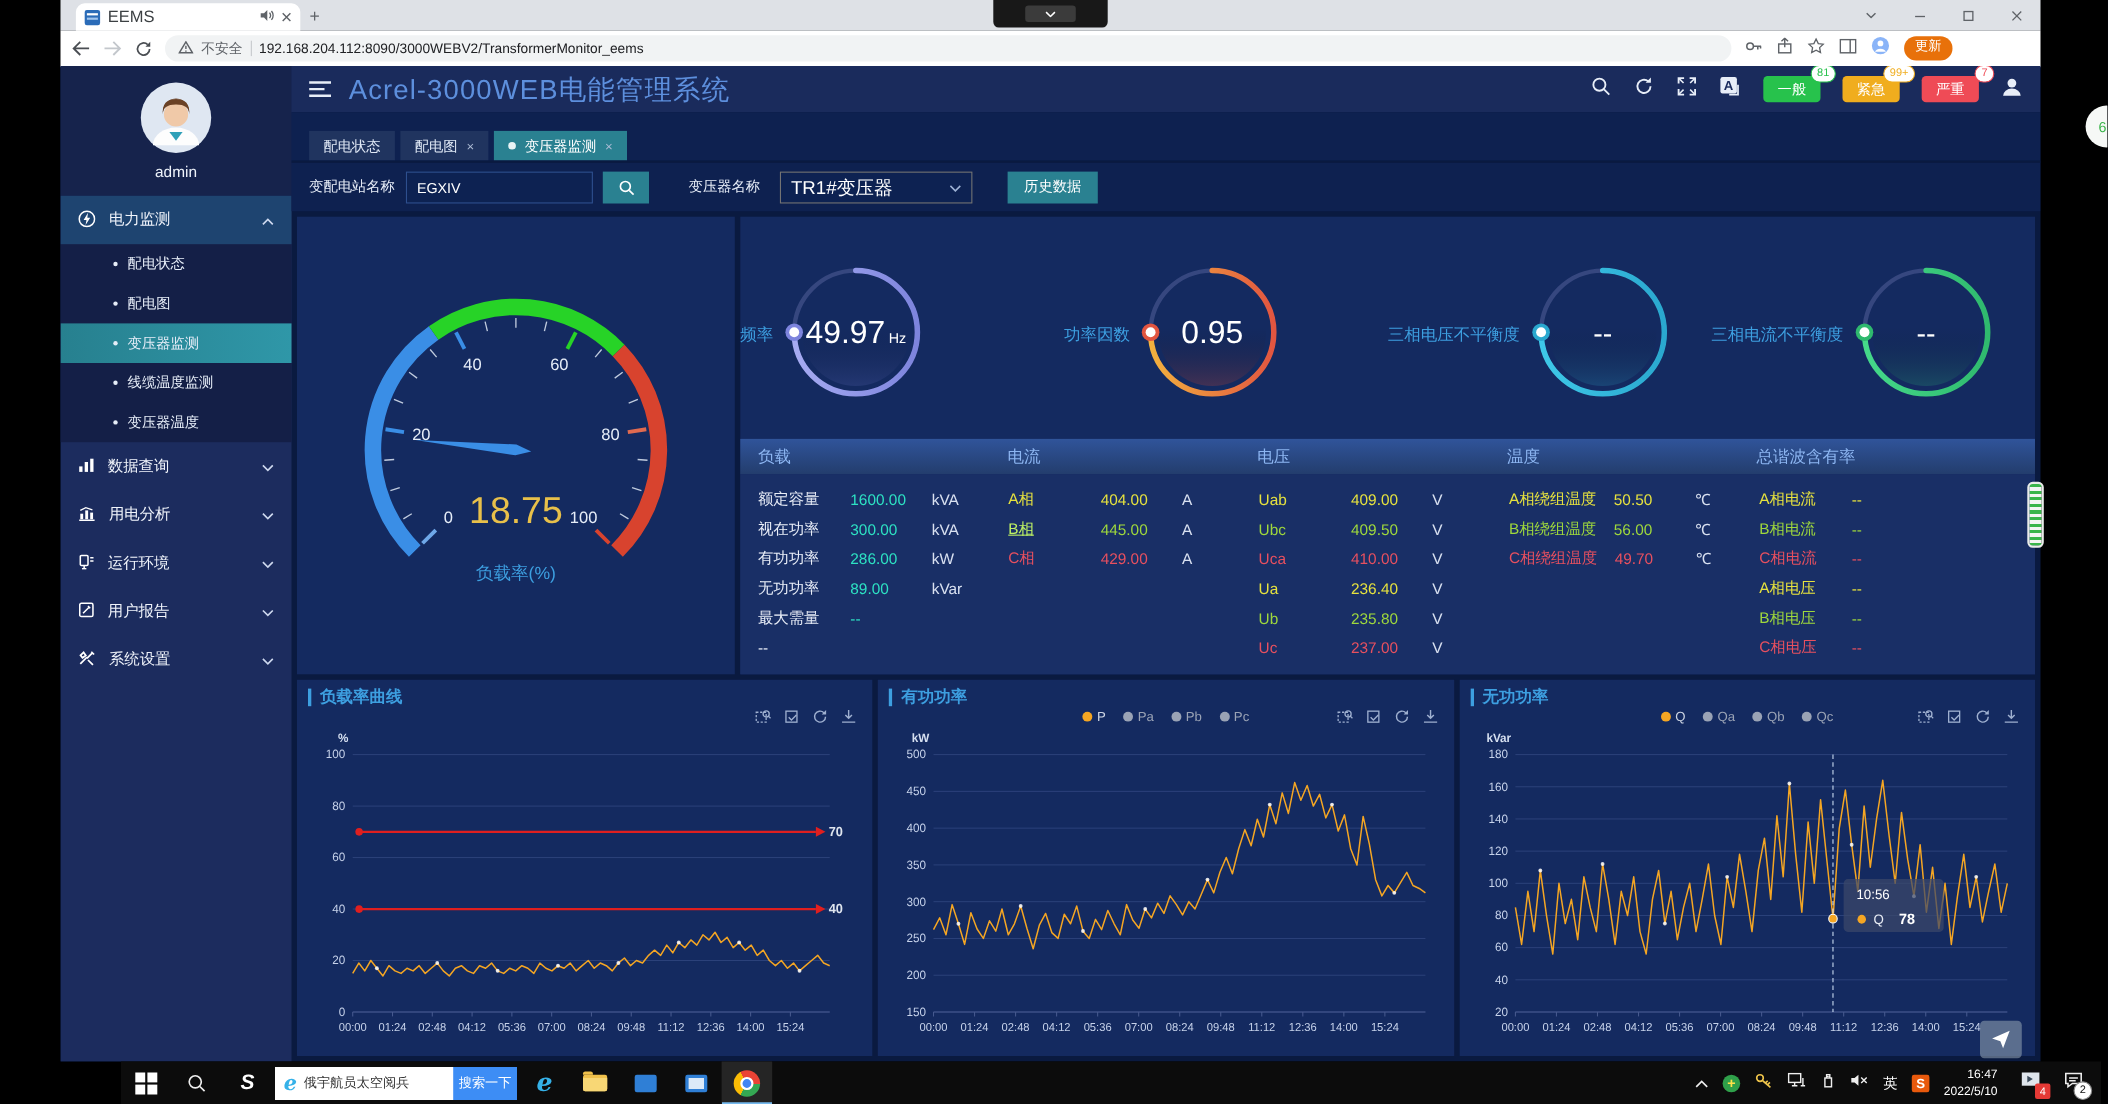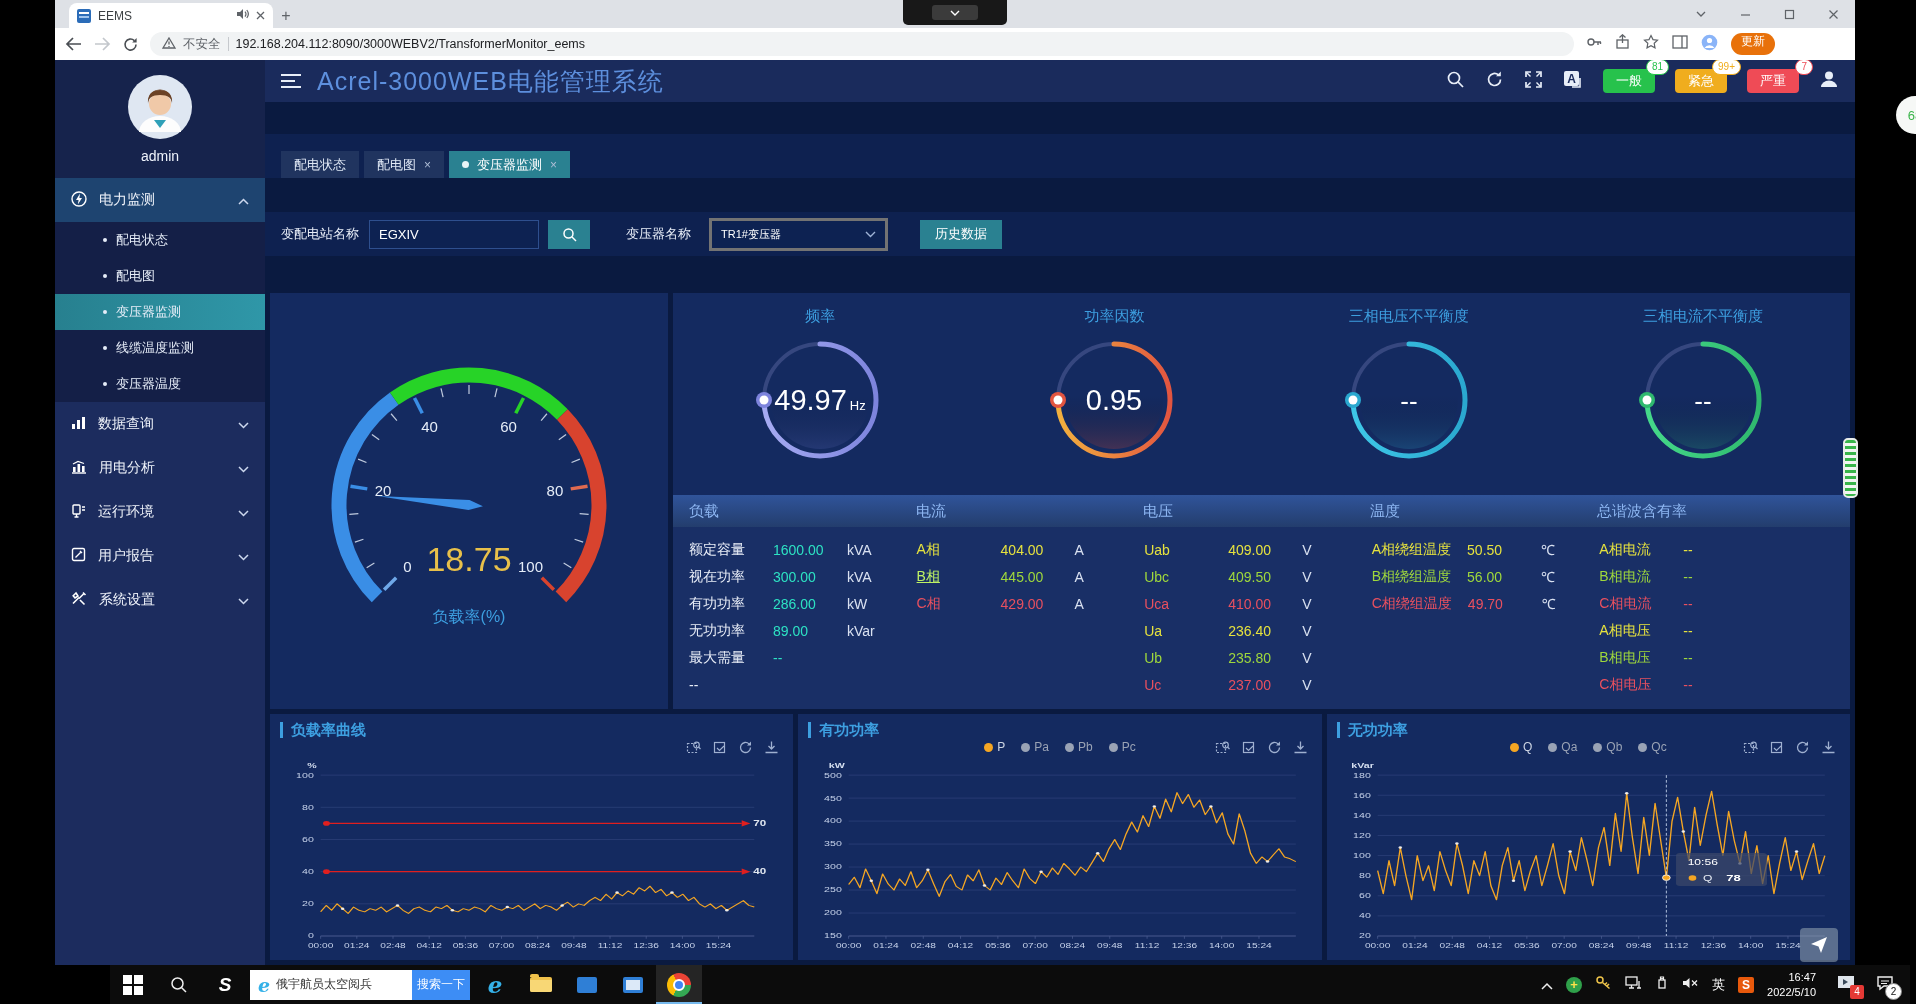--- a/index.html
+++ b/index.html
@@ -1,21 +1,21 @@
 <!DOCTYPE html>
 <html><head>
 <meta charset="utf-8">
 <style>
   html,body{margin:0;padding:0;background:#000;font-family:"Liberation Sans",sans-serif;}
   .screen{position:relative;width:1916px;height:1004px;background:#000;overflow:hidden;}
   .capture{position:absolute;left:55px;top:0;width:1800px;height:1004px;}
 
   
   .tabstrip{position:relative;height:28px;background:#dee1e6;display:flex;align-items:flex-end;}
-  .btab{width:188px;height:25px;background:#fff;border-radius:8px 8px 0 0;margin-left:14px;display:flex;align-items:center;padding:0 8px;gap:7px;font-size:12px;color:#3c4043;}
+  .btab{width:188px;height:25px;background:#fff;border-radius:8px 8px 0 0;margin-left:14px;display:flex;align-items:center;padding:0 8px;gap:7px;font-size:15px;color:#3c4043;}
   .btab .grow{flex:1;}
   .favicon{width:14px;height:14px;background:#2b6cb8;border-radius:2px;position:relative;}
   .favicon:after{content:"";position:absolute;left:2px;top:3px;width:10px;height:2px;background:#fff;box-shadow:0 4px 0 #9fc4ee;}
   .newtab{width:26px;height:25px;color:#5f6368;font-size:16px;display:flex;align-items:center;justify-content:center;}
   .winctl{position:absolute;right:0;top:0;height:28px;display:flex;}
   .winbtn{width:44px;height:28px;display:flex;align-items:center;justify-content:center;color:#5f6368;}
   .recorder{position:absolute;left:848px;top:0;width:104px;height:25px;background:#181818;border-radius:0 0 5px 5px;display:flex;align-items:center;justify-content:center;}
   .recorder .chip{width:46px;height:15px;background:#3b3b3b;border-radius:3px;display:flex;align-items:center;justify-content:center;}
   .urlbar{height:32px;background:#fff;border-bottom:1px solid #d6d9dd;display:flex;align-items:center;padding:0 10px;gap:12px;}
   .navic{color:#5f6368;display:flex;align-items:center;}
@@ -32,51 +32,51 @@
   .sidebar{width:210px;background:#1c2c5e;flex:none;display:flex;flex-direction:column;}
   .userbox{height:118px;display:flex;flex-direction:column;align-items:center;justify-content:center;gap:8px;background:#16234c;}
   .uname{color:#eef3fb;font-size:14px;}
   .m-group.active{background:#141f47;}
   .m-head{height:44px;display:flex;align-items:center;gap:12px;padding:0 16px;color:#f0f4fb;font-size:14px;cursor:pointer;}
   .m-head.open{background:#1e4470;}
   .m-head .chev{margin-left:auto;}
   .m-sub{height:36px;display:flex;align-items:center;padding-left:48px;color:#e6edf8;font-size:13px;cursor:pointer;position:relative;}
   .m-sub .dot{width:4px;height:4px;border-radius:50%;background:#e6edf8;margin-right:9px;}
   .m-sub.active{background:linear-gradient(90deg,#27808f,#2f97a8);}
-  .main{flex:1;display:flex;flex-direction:column;min-width:0;gap:32px;}
+  .main{flex:1;display:flex;flex-direction:column;min-width:0;}
   .appheader{height:42px;background:#1a2b5c;display:flex;align-items:center;padding:0 16px;flex:none;}
   .hamburger{color:#e8eef8;display:flex;}
   .apptitle{color:#5d8fdd;font-size:25px;margin-left:16px;letter-spacing:1px;white-space:nowrap;}
   .hicons{margin-left:auto;display:flex;align-items:center;gap:20px;}
   .alarmbtn{position:relative;height:24px;border-radius:4px;color:#fff;font-size:13px;display:flex;align-items:center;padding:0 13px;}
   .alarmbtn.g{background:#27c24c;} .alarmbtn.y{background:#f0ad1e;} .alarmbtn.r{background:#ef4b56;}
   .cbadge{position:absolute;top:-10px;right:-14px;background:#fff;border-radius:9px;font-size:10px;line-height:14px;padding:0 5px;border:1px solid;}
   .alarmbtn.g .cbadge{color:#27c24c;border-color:#27c24c;}
   .alarmbtn.y .cbadge{color:#f0ad1e;border-color:#f0ad1e;}
   .alarmbtn.r .cbadge{color:#ef4b56;border-color:#ef4b56;}
   .tabrow{height:44px;background:#0e2150;display:flex;align-items:flex-end;padding:0 16px;gap:5px;flex:none;}
   .ptab{height:27px;background:#20345f;color:#dfe8f5;font-size:13px;display:flex;align-items:center;gap:8px;padding:0 13px;cursor:pointer;}
   .ptab .x{color:#aebdd6;font-size:12px;}
   .ptab.active{background:#2a8191;color:#fff;}
   .ptab .wdot{width:7px;height:7px;border-radius:50%;background:#e8f4f6;}
   .filterrow{height:44px;background:#0e2150;display:flex;align-items:center;padding:0 16px;gap:10px;flex:none;border-top:2px solid #0a1a40;}
   .flabel{color:#e8eef8;font-size:13px;}
   .finput{width:150px;height:27px;background:#0d2252;border:1px solid #2e4f8e;color:#fff;font-size:13px;padding:0 9px;display:flex;align-items:center;}
   .sbtn{width:42px;height:29px;background:#2a8191;display:flex;align-items:center;justify-content:center;margin-left:-1px;}
-  .fselect{width:155px;height:27px;background:#0d2252;border:3px solid #737373;color:#fff;font-size:11px;padding:0 9px;display:flex;align-items:center;margin-left:8px;text-align:center;}
+  .fselect{width:155px;height:27px;background:#0d2252;border:1px solid #737373;color:#fff;font-size:17px;padding:0 9px;display:flex;align-items:center;margin-left:8px;text-align:center;}
   .fselect .cv{margin-left:auto;color:#9fb3d6;}
   .histbtn{height:29px;background:#2a8191;color:#fff;font-size:13px;display:flex;align-items:center;padding:0 15px;margin-left:22px;}
   .content{flex:1;padding:5px;display:flex;flex-direction:column;gap:5px;min-height:0;}
   .toprow{height:416px;display:flex;gap:5px;flex:none;}
   .panel{background:#142a60;}
   .gaugepanel{width:398px;flex:none;display:flex;flex-direction:column;align-items:center;}
   .gaugelabel{color:#3d9fe0;font-size:16px;margin-top:-34px;}
   .rightpanel{flex:1;display:flex;flex-direction:column;min-width:0;}
   .ringsrow{height:202px;display:flex;flex:none;}
-  .ringcell{flex:1;display:flex;flex-direction:column;align-items:center;padding-top:14px;}
+  .ringcell{flex:1;display:flex;flex-direction:row;align-items:center;padding-top:14px;}
   .ringlabel{color:#3d9fe0;font-size:15px;margin-bottom:2px;}
   .tablewrap{flex:1;display:flex;flex-direction:column;min-height:0;}
   .thead{height:32px;background:linear-gradient(#30549a,#233d6d);display:flex;align-items:center;flex:none;}
   .th{font-size:15px;color:#8db6f2;padding-left:16px;}
   .tbody{flex:1;background:#192f66;display:flex;padding-top:9px;}
   .tcol{display:flex;flex-direction:column;padding:0 16px;}
   .trow{height:27px;display:flex;align-items:center;font-size:14px;white-space:nowrap;}
   .tlabel{margin-right:16px;min-width:68px;}
   .tvalue{min-width:62px;}
   .tunit{color:#d9e1f1;margin-left:12px;}

